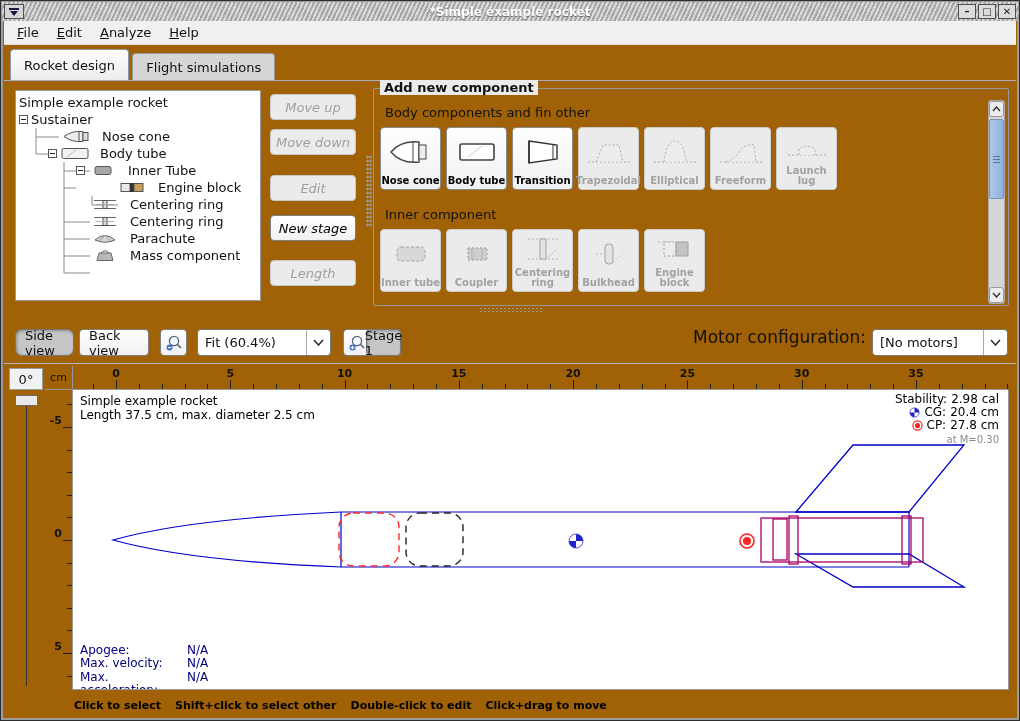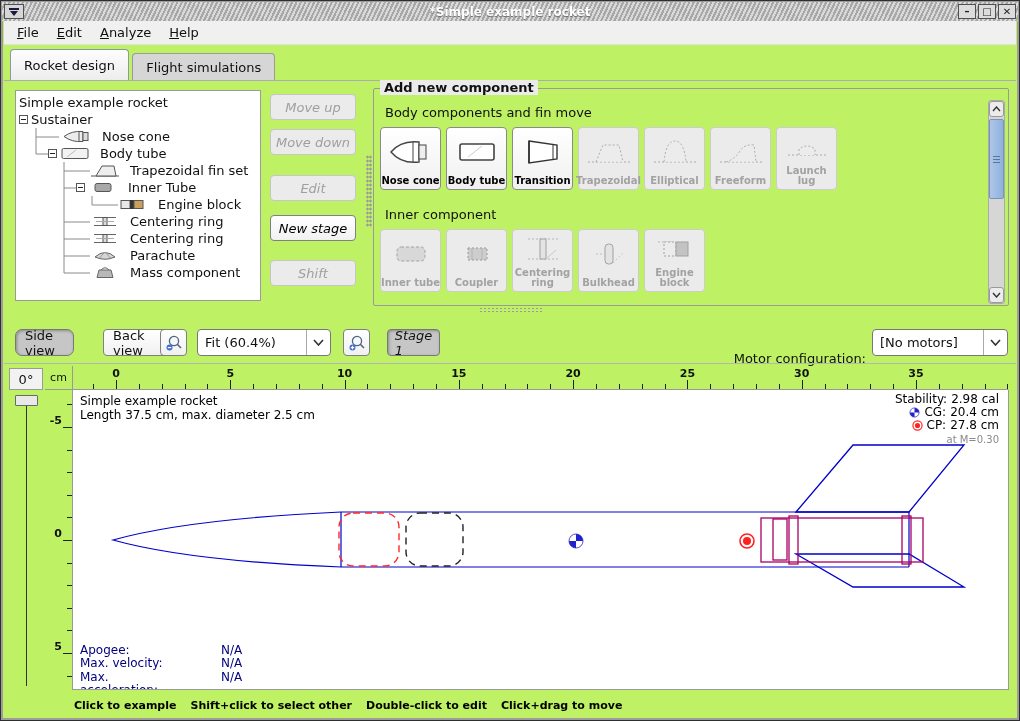--- a/index.html
+++ b/index.html
@@ -1,17 +1,17 @@
 <!DOCTYPE html>
 <html><head>
 <meta charset="utf-8">
 <style>
   html,body{margin:0;padding:0;background:#555;}
   *{box-sizing:border-box;}
-  .win{position:relative;width:1020px;height:721px;background:#bef264;
+  .win{position:relative;width:1020px;height:721px;background:#a16207;
        font-family:"DejaVu Sans","Liberation Sans",sans-serif;color:#111;
        border:1px solid #2e2e2e; box-shadow:inset 0 0 0 2px #9c9c9c; overflow:hidden;}
 
   
   .titlebar{position:absolute;left:1px;top:1px;right:1px;height:19px;
     background:repeating-linear-gradient(115deg,#d9d9d9 0 2px,#a7a7a7 2px 4px);
     display:flex;align-items:center;}
   .titlebar .title{position:absolute;left:0;right:0;text-align:center;
     color:#fff;font-weight:bold;font-size:12px;text-shadow:0 1px 1px #666;}
   .tb-menu-btn{position:relative;z-index:2;width:20px;height:15px;margin-left:2px;
@@ -84,21 +84,21 @@
     justify-content:center;padding:0 9px;background:linear-gradient(#ffffff,#f0f0f0);border:1px solid #808080;}
   .tbtn.pressed{background:#c6c6c6;box-shadow:inset 1px 1px 3px rgba(0,0,0,.3);border-color:#777;}
   .icon-btn{position:absolute;top:6px;width:27px;height:27px;border-radius:4px;
     background:linear-gradient(#ffffff,#f0f0f0);border:1px solid #808080;
     display:flex;align-items:center;justify-content:center;}
   .combo{position:absolute;top:6px;height:27px;border:1px solid #777;border-radius:4px;background:#fff;
     display:flex;align-items:center;}
   .combo .txt{flex:1;padding:0 7px;white-space:nowrap;}
   .combo .arrow{width:24px;align-self:stretch;border-left:1px solid #aaa;
     display:flex;align-items:center;justify-content:center;}
-  .tool-label{position:absolute;top:28px;font-size:13px;}
+  .tool-label{position:absolute;top:4px;font-size:17px;}
 
   
   .canvas-area{position:absolute;left:3px;top:362px;right:3px;height:328px;border-top:1px solid #b5b5b5;}
   .rot-label{position:absolute;left:5px;top:4px;width:34px;height:22px;border:1px solid #9a9a9a;
     background:#f2f2f2;display:flex;align-items:center;justify-content:center;font-size:13px;}
   .slider-track{position:absolute;left:22px;top:42px;width:1px;height:280px;background:#333;}
   .slider-handle{position:absolute;left:11px;top:31px;width:23px;height:11px;background:#e9e9e9;
     border:1px solid #6a6a6a;border-radius:1px;}
   .corner{position:absolute;left:41px;top:2px;width:28px;height:24px;border-right:1px solid #999;
     border-bottom:1px solid #999;font-size:11px;display:flex;align-items:center;justify-content:center;}
@@ -109,21 +109,21 @@
   .vruler .tick{position:absolute;right:0;height:1px;background:#222;}
   .vruler .rlabel{position:absolute;right:10px;font-size:11px;font-weight:bold;}
   .canvas{position:absolute;left:69px;top:26px;width:936px;height:300px;background:#fff;
     border:1px solid #9a9a9a;border-top:none;border-left:none;overflow:hidden;}
   .canvas-svg{position:absolute;left:0;top:0;}
   .fig-info{position:absolute;left:7px;top:4px;font-size:12px;line-height:14px;color:#000;}
   .fig-stab{position:absolute;right:9px;top:3px;text-align:right;font-size:12px;line-height:13px;color:#000;}
   .fig-stab .row{display:flex;justify-content:flex-end;align-items:center;gap:4px;}
   .fig-stab .mach{font-size:10px;color:#8a8a8a;margin-top:1px;}
   .fig-flight{position:absolute;left:7px;top:254px;font-size:12px;line-height:13.4px;color:#00007d;}
-  .fig-flight .row{display:flex;gap:34px;}
+  .fig-flight .row{display:flex;}
   .fig-flight .lab{width:107px;}
 
   
   .statusbar{position:absolute;left:3px;right:3px;top:690px;height:28px;display:flex;gap:14px;
     padding-left:70px;align-items:center;font-size:11px;font-weight:bold;color:#000;}
 
   svg{display:block;}
 </style>
 </head>
 <body>
@@ -185,29 +185,20 @@
           <div class="tree-row" style="padding-left: 32px;">
             <span class="expander"></span>
             <span class="tree-icon">
               <svg width="30" height="15" viewBox="0 0 30 15">
                 <rect x="2" y="2.5" width="26" height="10" rx="1.5" fill="#f2f2f2" stroke="#555"></rect>
                 <line x1="7" y1="11" x2="16" y2="4" stroke="#bbb"></line>
               </svg>
             </span>
             <span>Body tube</span>
           </div>
-          <div class="tree-row" style="padding-left: 74px;">
-            <span class="tree-icon">
-              <svg width="30" height="15" viewBox="0 0 30 15">
-                <line x1="1" y1="13" x2="29" y2="13" stroke="#555"></line>
-                <path d="M6 13 L12 3 L24 3 L26 13 Z" fill="#eee" stroke="#555"></path>
-              </svg>
-            </span>
-            <span>Trapezoidal fin set</span>
-          </div>
           <div class="tree-row" style="padding-left: 60px;">
             <span class="expander"></span>
             <span class="tree-icon">
               <svg width="30" height="15" viewBox="0 0 30 15">
                 <rect x="7" y="3.5" width="16" height="8" rx="2" fill="#a8a8a8" stroke="#555"></rect>
               </svg>
             </span>
             <span>Inner Tube</span>
           </div>
           <div class="tree-row" style="padding-left: 102px;">
@@ -260,26 +251,26 @@
             </span>
             <span>Mass component</span>
           </div>
         </div>
     </div>
     <div class="actions">
         <div class="act-btn disabled" style="top: 13px;">Move up</div>
         <div class="act-btn disabled" style="top: 48px;">Move down</div>
         <div class="act-btn disabled" style="top: 94px;">Edit</div>
         <div class="act-btn enabled" style="top: 134px;">New stage</div>
-        <div class="act-btn disabled" style="top: 179px;">Shift</div>
+        <div class="act-btn disabled" style="top: 179px;">Length</div>
       </div>
     <div class="dots-v"></div>
     <div class="group">
       <div class="group-title">Add new component</div>
-      <div class="sec-label" style="top: 16px;">Body components and fin move</div>
+      <div class="sec-label" style="top: 16px;">Body components and fin other</div>
         <div class="comp-row" style="top: 38px;">
           <div class="comp-btn enabled">
             <div class="cicon">
               <svg width="46" height="30" viewBox="0 0 46 30">
                 <path d="M3 15 Q13 3 31 5 L31 25 Q13 27 3 15 Z" fill="#fff" stroke="#444" stroke-width="1.4"></path>
                 <line x1="25" y1="5" x2="25" y2="25" stroke="#444"></line>
                 <rect x="31" y="8" width="7" height="14" fill="#eee" stroke="#444"></rect>
               </svg>
             </div>
             <div class="clabel">Nose cone</div>
@@ -408,21 +399,21 @@
             </svg>
         </div>
       </div>
     </div>
   </div>
 
   <div class="dots-h"></div>
 
   <div class="toolbar">
     <div class="tbtn pressed" style="left:11px;width:59px;border-radius:7px;">Side view</div>
-    <div class="tbtn" style="left:75px;width:70px;margin-left:24px;">Back view</div>
+    <div class="tbtn" style="left:75px;width:70px;">Back view</div>
     <div class="icon-btn" style="left:156px;">
       <span>
         <svg width="18" height="18" viewBox="0 0 18 18">
             <circle cx="9" cy="7" r="4.6" fill="#f4f8ff" stroke="#55617a" stroke-width="1.3"></circle>
             <line x1="12.3" y1="10.3" x2="16" y2="14" stroke="#55617a" stroke-width="1.6"></line>
             <circle cx="4.5" cy="13.5" r="3" fill="#3f6fd1"></circle>
             <rect x="2.8" y="13" width="3.4" height="1.2" fill="#fff"></rect>
           </svg>
       </span>
     </div>
@@ -438,21 +429,21 @@
       <span>
         <svg width="18" height="18" viewBox="0 0 18 18">
             <circle cx="9" cy="7" r="4.6" fill="#f4f8ff" stroke="#55617a" stroke-width="1.3"></circle>
             <line x1="12.3" y1="10.3" x2="16" y2="14" stroke="#55617a" stroke-width="1.6"></line>
             <circle cx="4.5" cy="13.5" r="3" fill="#3f6fd1"></circle>
             <rect x="2.8" y="13" width="3.4" height="1.2" fill="#fff"></rect>
             <rect x="3.9" y="11.9" width="1.2" height="3.4" fill="#fff"></rect>
           </svg>
       </span>
     </div>
-    <div class="tbtn pressed" style="left:383px;width:53px;font-style:italic;">Stage 1</div>
+    <div class="tbtn pressed" style="left:362px;width:35px;">Stage 1</div>
     <div class="tool-label" style="right:150px;">Motor configuration:</div>
     <div class="combo" style="right:8px;width:136px;">
       <div class="txt">[No motors]</div>
       <div class="arrow">
         <svg width="11" height="7" viewBox="0 0 11 7">
             <path d="M1 1 L5.5 6 L10 1" fill="none" stroke="#333" stroke-width="1.6"></path>
           </svg>
       </div>
     </div>
   </div>
@@ -610,19 +601,19 @@
           </div>
           <div class="row">
             <span class="lab">Max. acceleration:</span>
             <span>N/A</span>
           </div>
         </div>
     </div>
   </div>
 
   <div class="statusbar">
-      <span>Click to example</span>
+      <span>Click to select</span>
       <span>Shift+click to select other</span>
       <span>Double-click to edit</span>
       <span>Click+drag to move</span>
     </div>
 
 </div>
 
 </body></html>

